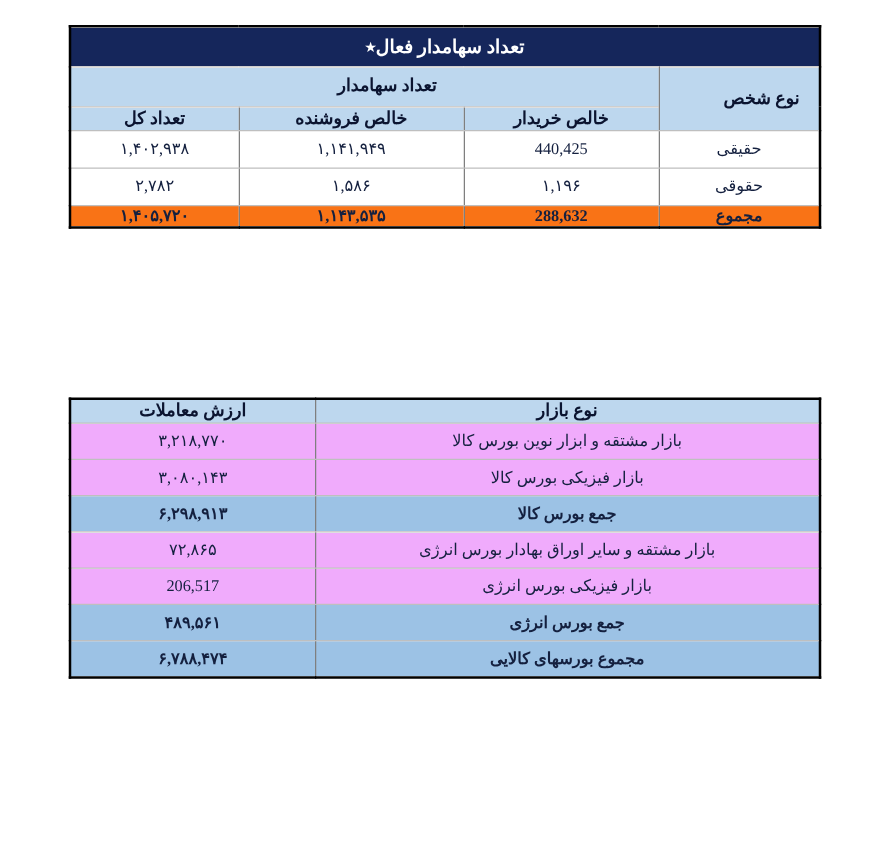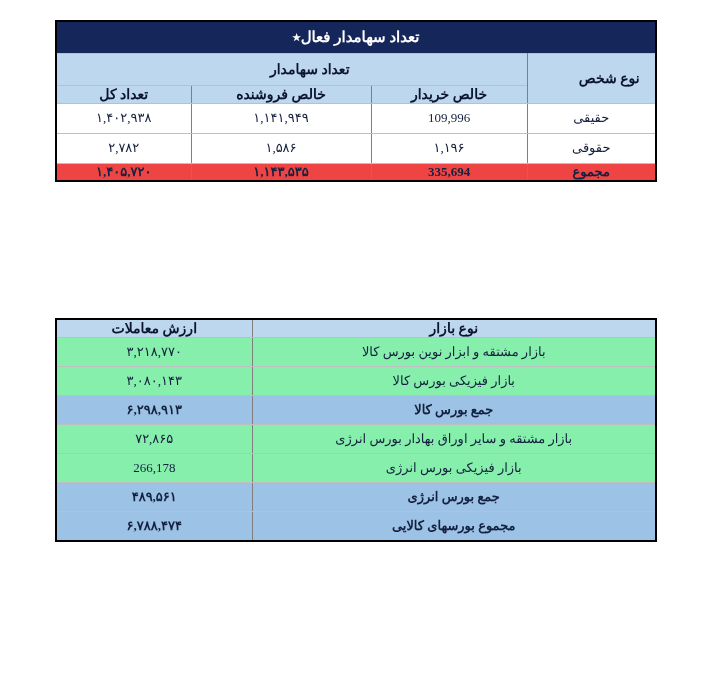--- a/index.html
+++ b/index.html
@@ -43,25 +43,25 @@
     background: #bdd7ee;
     font-weight: bold;
     font-size: 14px;
     color: #0b1430;
   }
   .t1 .group-row td { height: 32px; padding-left: 36px; }
   .t1 .sub-row td { height: 18px; }
   .t1 .data-row td { height: 30px; }
   .t1 .total-row td {
     height: 15px;
-    background: #ef4444;
+    background: #f97316;
     font-weight: bold;
   }
   .t2 .hdr-row td { height: 14px; }
-  .t2 .data-row td { height: 29px; background: #86efac; }
+  .t2 .data-row td { height: 29px; background: #f0abfc; }
   .t2 .data-row.highlight td {
     background: #9cc2e5;
     font-weight: bold;
     margin-left: 44px;
   }
   .num { direction: rtl; }
   .footnote {
     margin-top: 9px;
     font-size: 11px;
     color: #c0504d;
@@ -88,33 +88,33 @@
         <td rowspan="2" class="hdr-cell">نوع شخص</td>
         <td colspan="3" class="hdr-cell">تعداد سهامدار</td>
       </tr>
       <tr class="sub-row">
         <td class="hdr-cell">خالص خریدار</td>
         <td class="hdr-cell">خالص فروشنده</td>
         <td class="hdr-cell">تعداد کل</td>
       </tr>
       <tr class="data-row">
         <td>حقیقی</td>
-        <td class="num">109,996</td>
+        <td class="num">440,425</td>
         <td class="num">۱,۱۴۱,۹۴۹</td>
         <td class="num">۱,۴۰۲,۹۳۸</td>
       </tr>
       <tr class="data-row">
         <td>حقوقی</td>
         <td class="num">۱,۱۹۶</td>
         <td class="num">۱,۵۸۶</td>
         <td class="num">۲,۷۸۲</td>
       </tr>
       <tr class="total-row">
         <td>مجموع</td>
-        <td class="num">335,694</td>
+        <td class="num">288,632</td>
         <td class="num">۱,۱۴۳,۵۳۵</td>
         <td class="num">۱,۴۰۵,۷۲۰</td>
       </tr>
     </tbody>
   </table>
 </div>
 
 <div class="tbl-wrap t2">
   <table>
     <colgroup>
@@ -137,21 +137,21 @@
       <tr class="data-row highlight">
         <td>جمع بورس کالا</td>
         <td class="num">۶,۲۹۸,۹۱۳</td>
       </tr>
       <tr class="data-row">
         <td>بازار مشتقه و سایر اوراق بهادار بورس انرژی</td>
         <td class="num">۷۲,۸۶۵</td>
       </tr>
       <tr class="data-row">
         <td>بازار فیزیکی بورس انرژی</td>
-        <td class="num">266,178</td>
+        <td class="num">206,517</td>
       </tr>
       <tr class="data-row highlight">
         <td>جمع بورس انرژی</td>
         <td class="num">۴۸۹,۵۶۱</td>
       </tr>
       <tr class="data-row highlight">
         <td>مجموع بورسهای کالایی</td>
         <td class="num">۶,۷۸۸,۴۷۴</td>
       </tr>
     </tbody>

